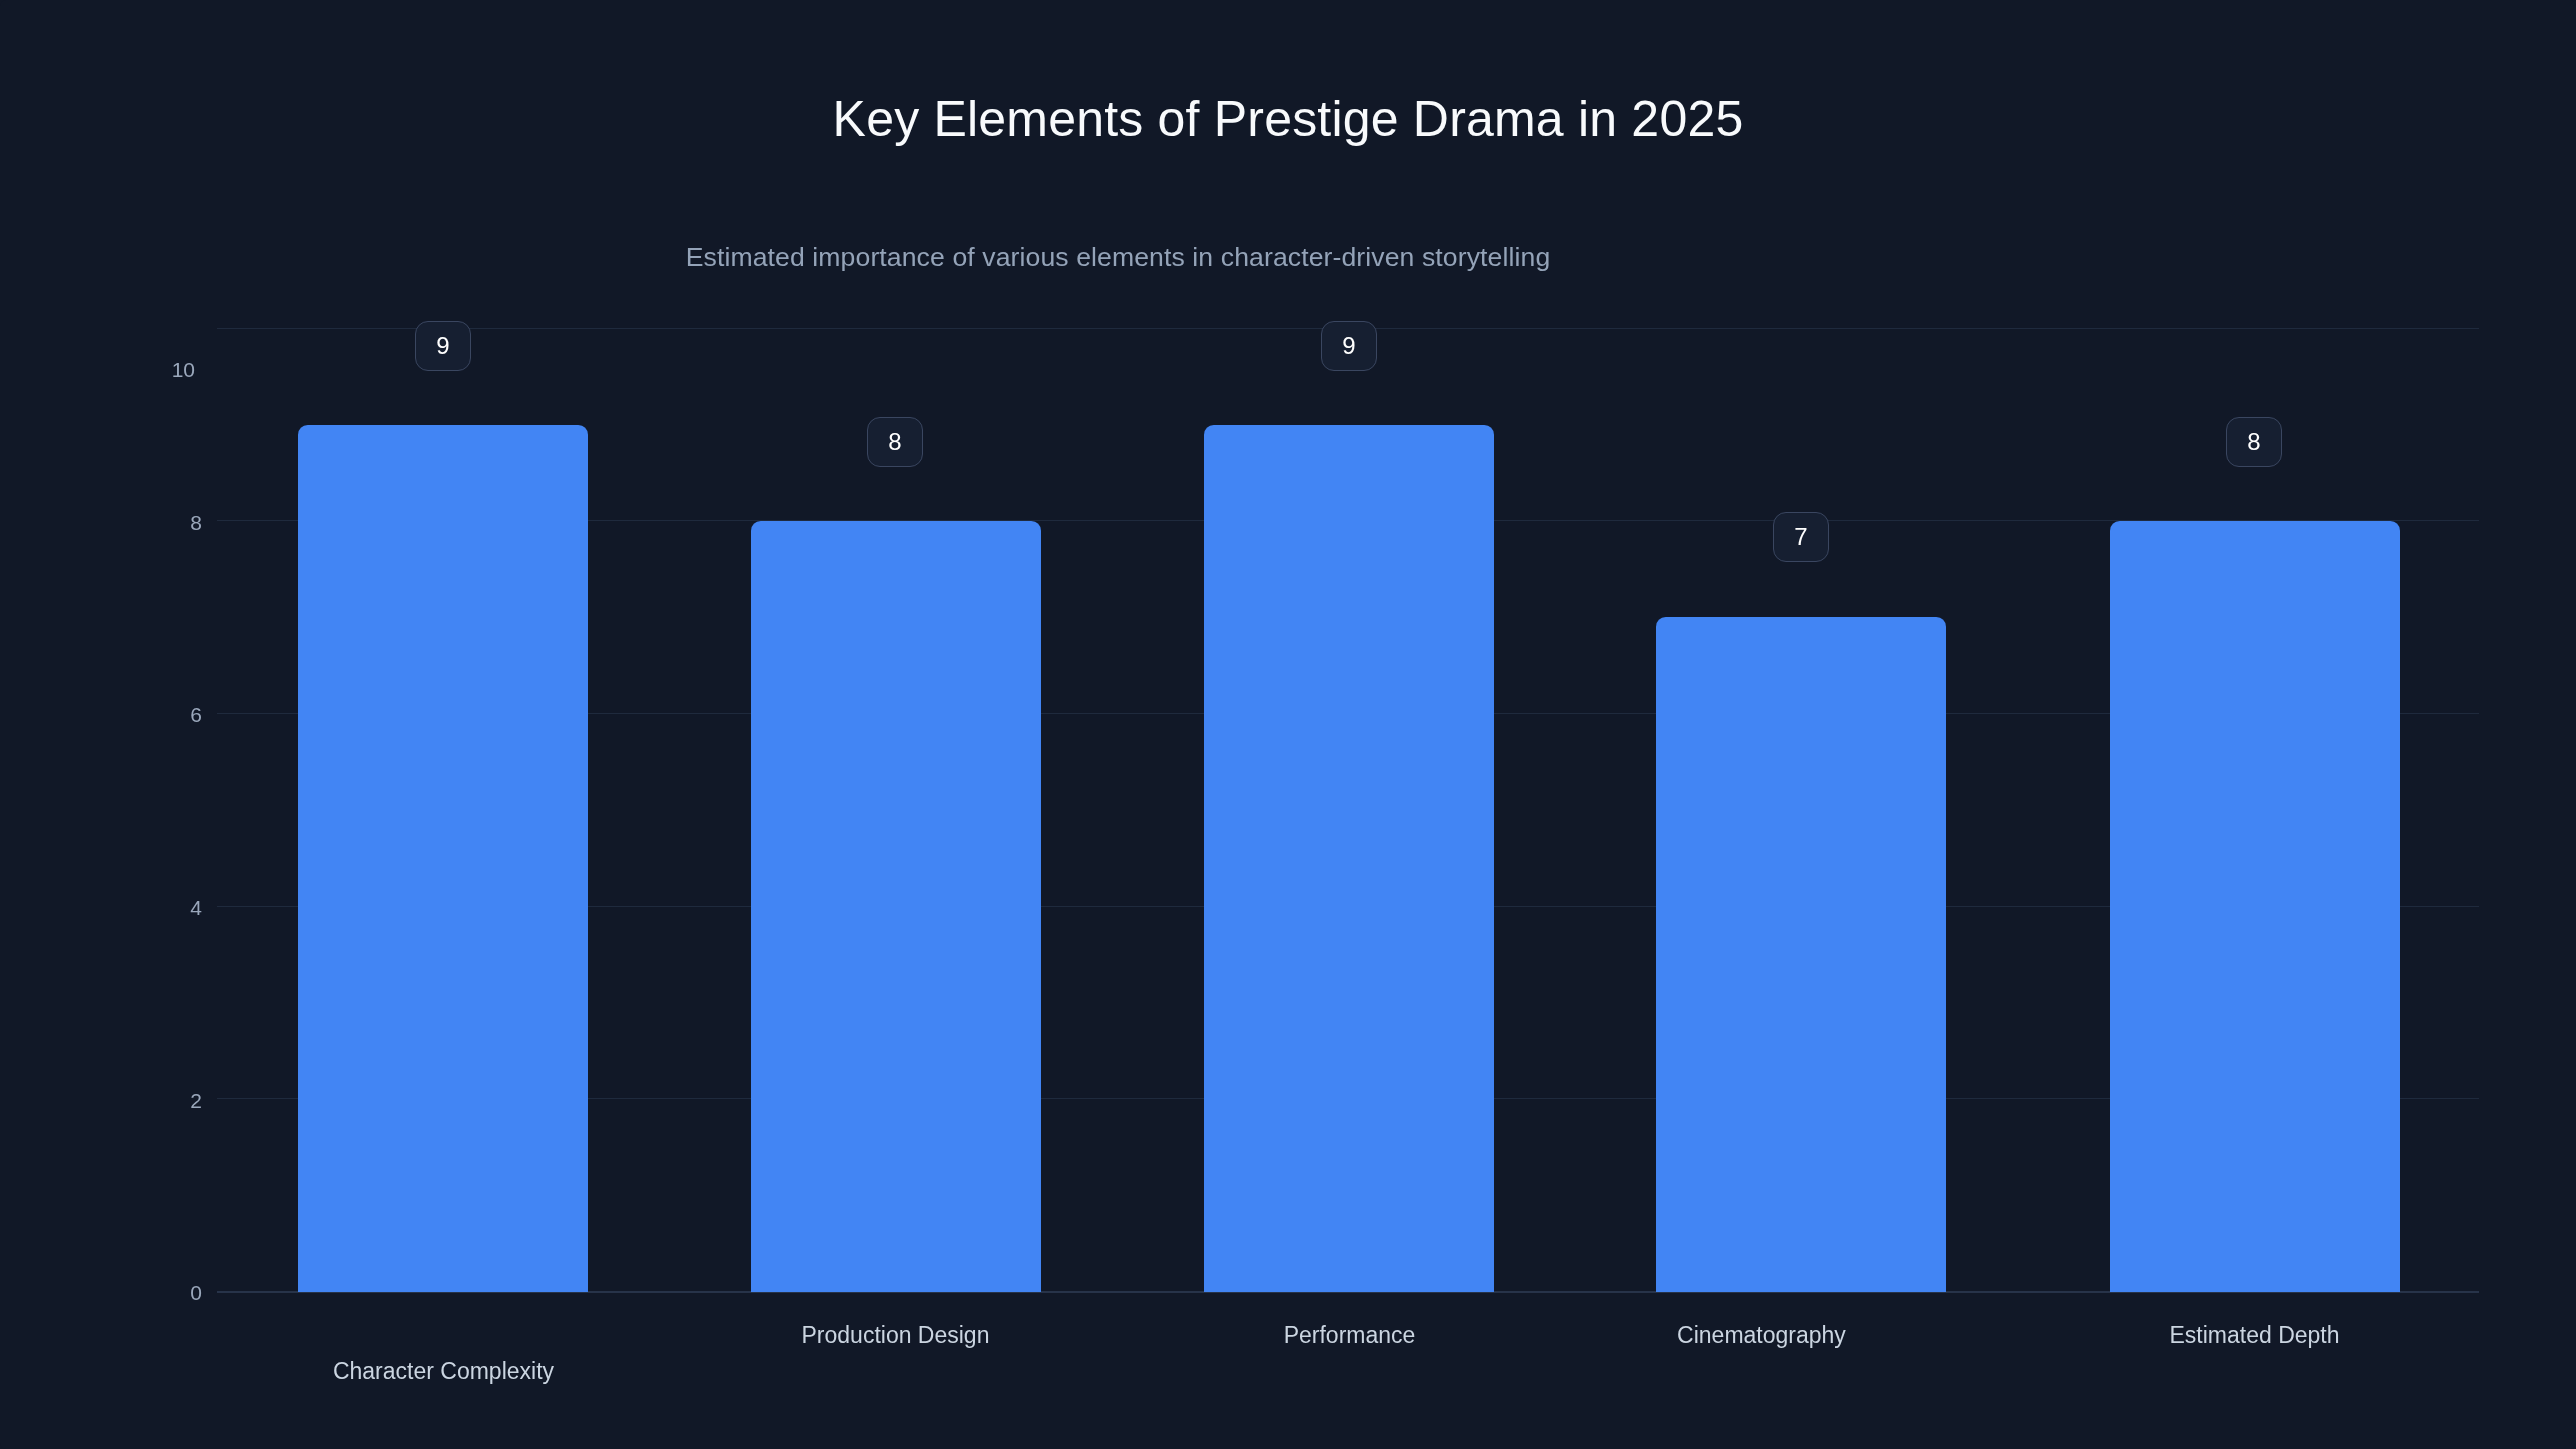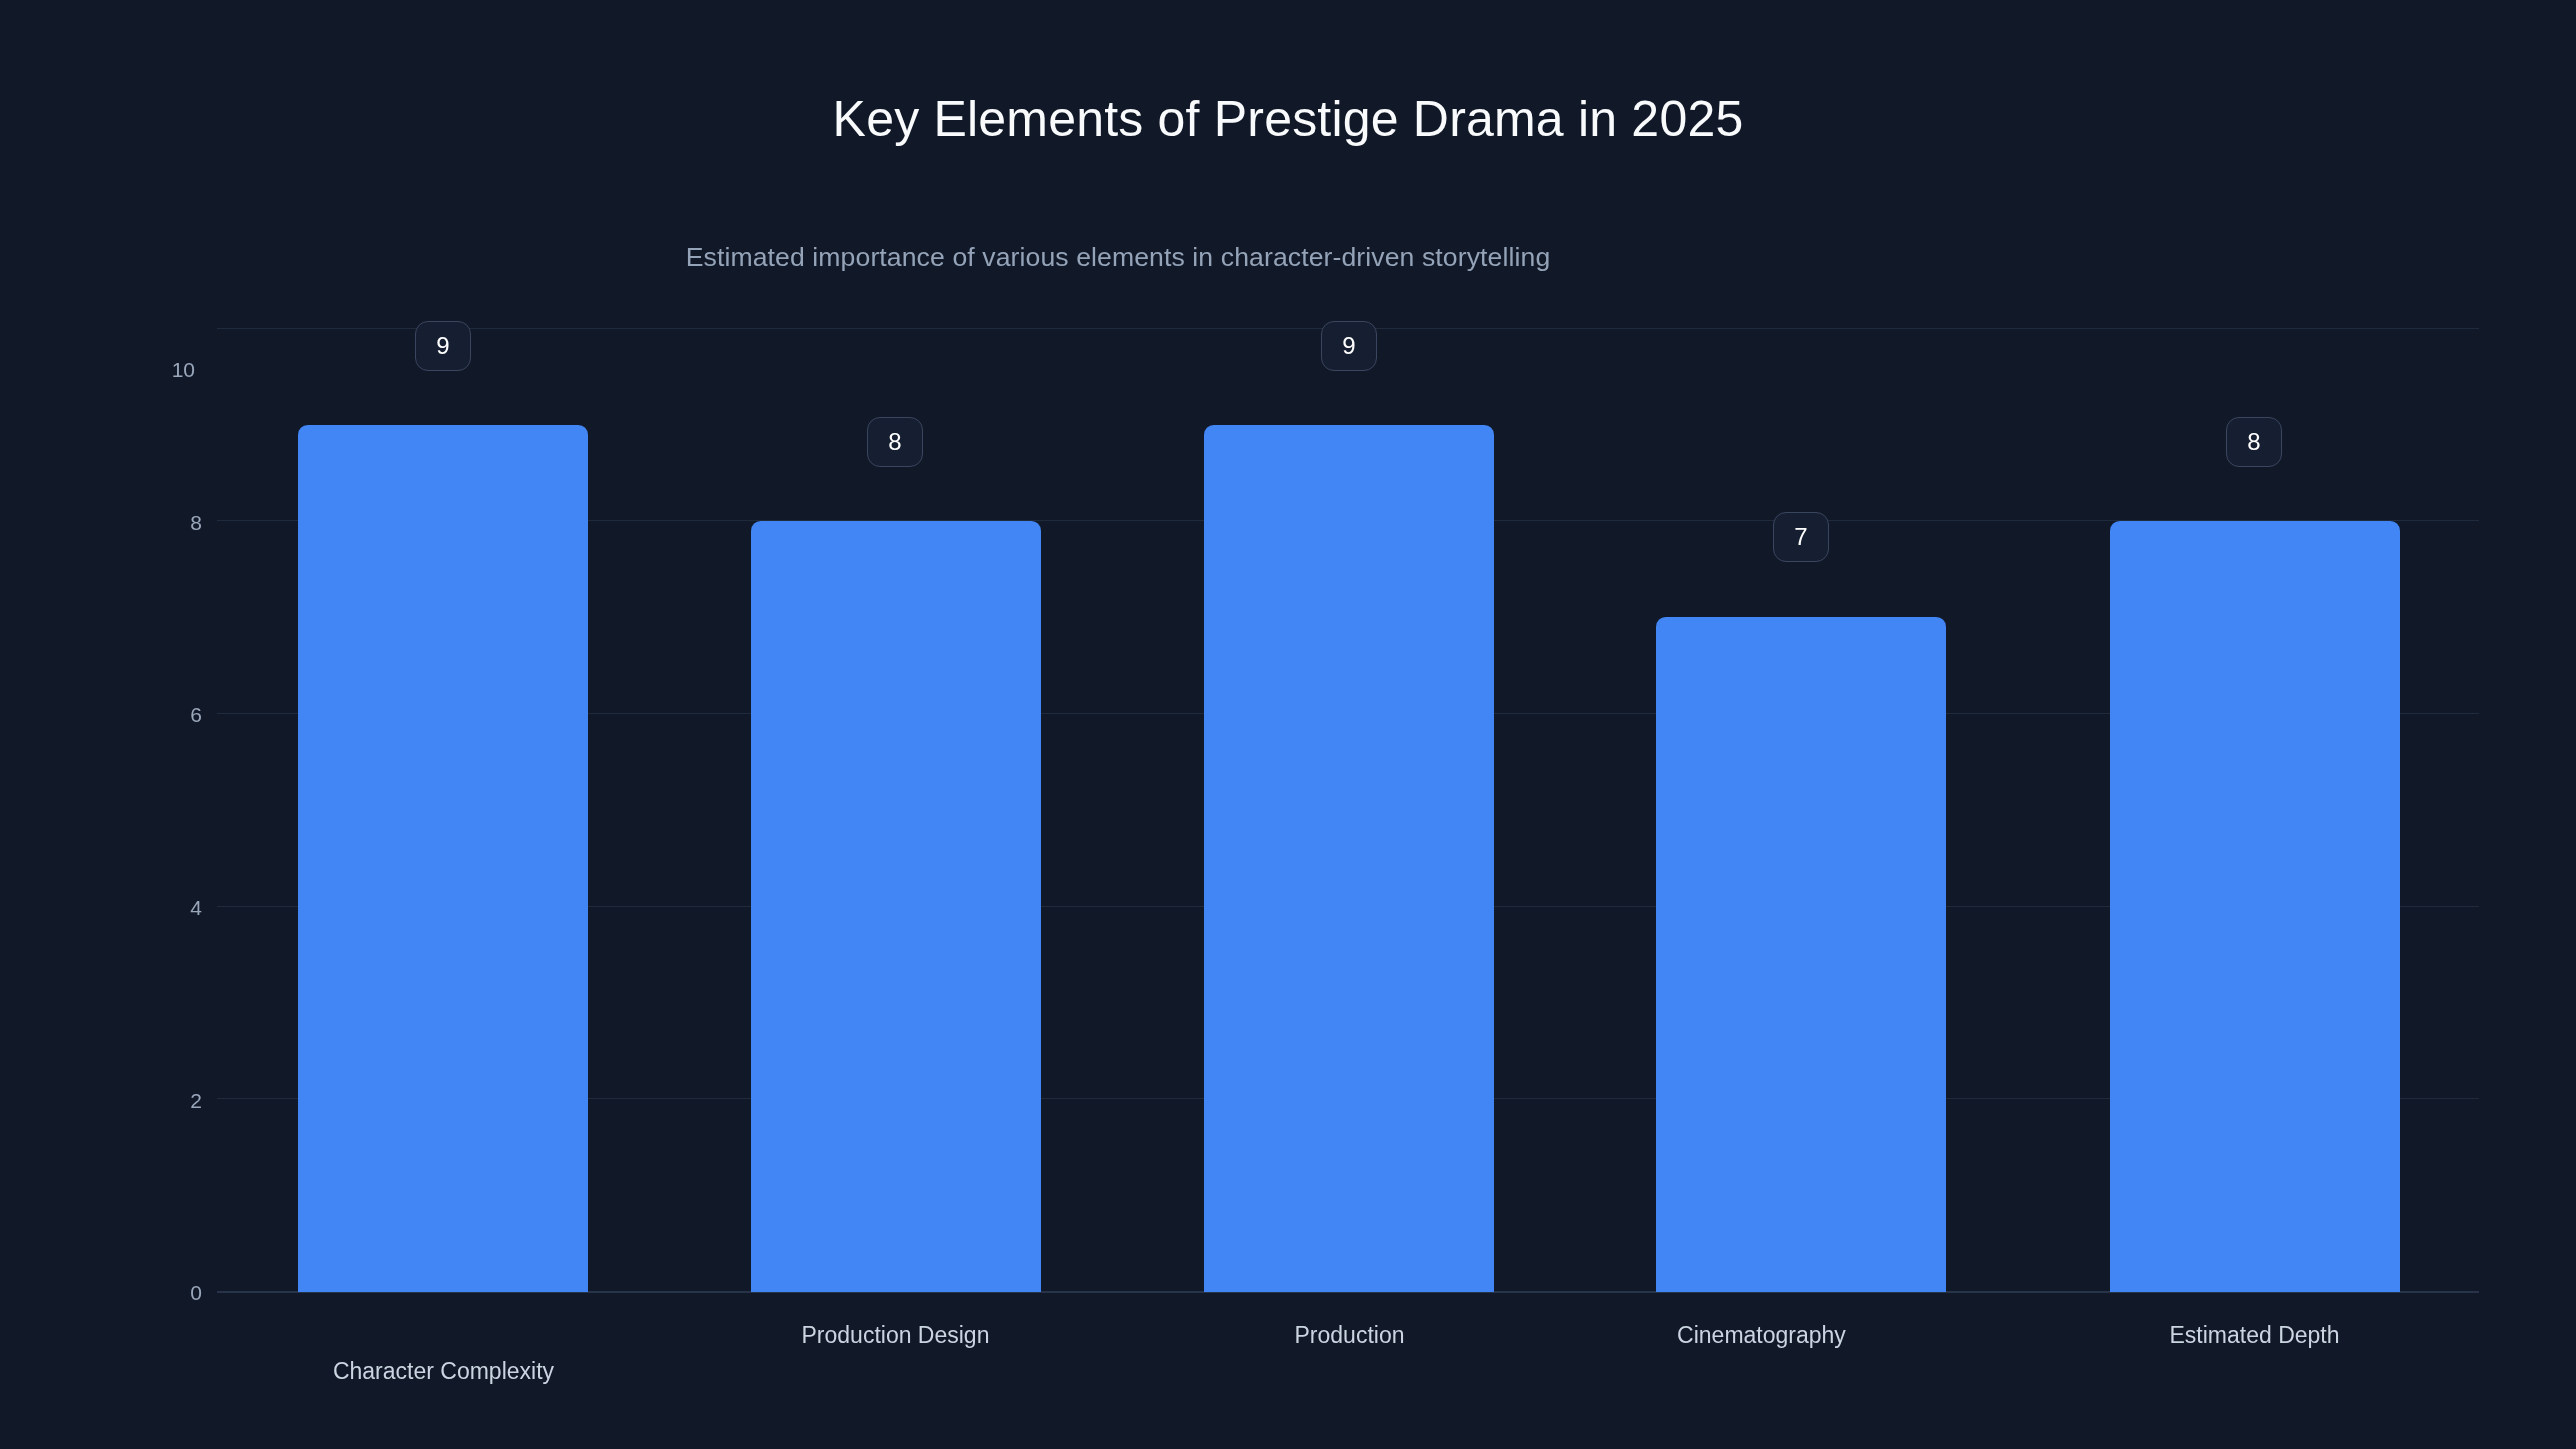--- a/index.html
+++ b/index.html
@@ -144,18 +144,18 @@
 
     <div class="badge" style="left:198px;  top:-7.2px;">9</div>
     <div class="badge" style="left:650px;  top:89px;">8</div>
     <div class="badge" style="left:1104px; top:-7.2px;">9</div>
     <div class="badge" style="left:1556px; top:184px;">7</div>
     <div class="badge" style="left:2009px; top:89px;">8</div>
   </div>
 
   <div class="xlabel" style="left:218px; width:451px;margin-top:36px;">Character Complexity</div>
   <div class="xlabel" style="left:670px; width:451px;">Production Design</div>
-  <div class="xlabel" style="left:1124px; width:451px;">Production</div>
+  <div class="xlabel" style="left:1124px; width:451px;">Performance</div>
   <div class="xlabel" style="left:1536px; width:451px;">Cinematography</div>
   <div class="xlabel" style="left:2029px; width:451px;">Estimated Depth</div>
 
 </div>
 
 
 </body></html>

